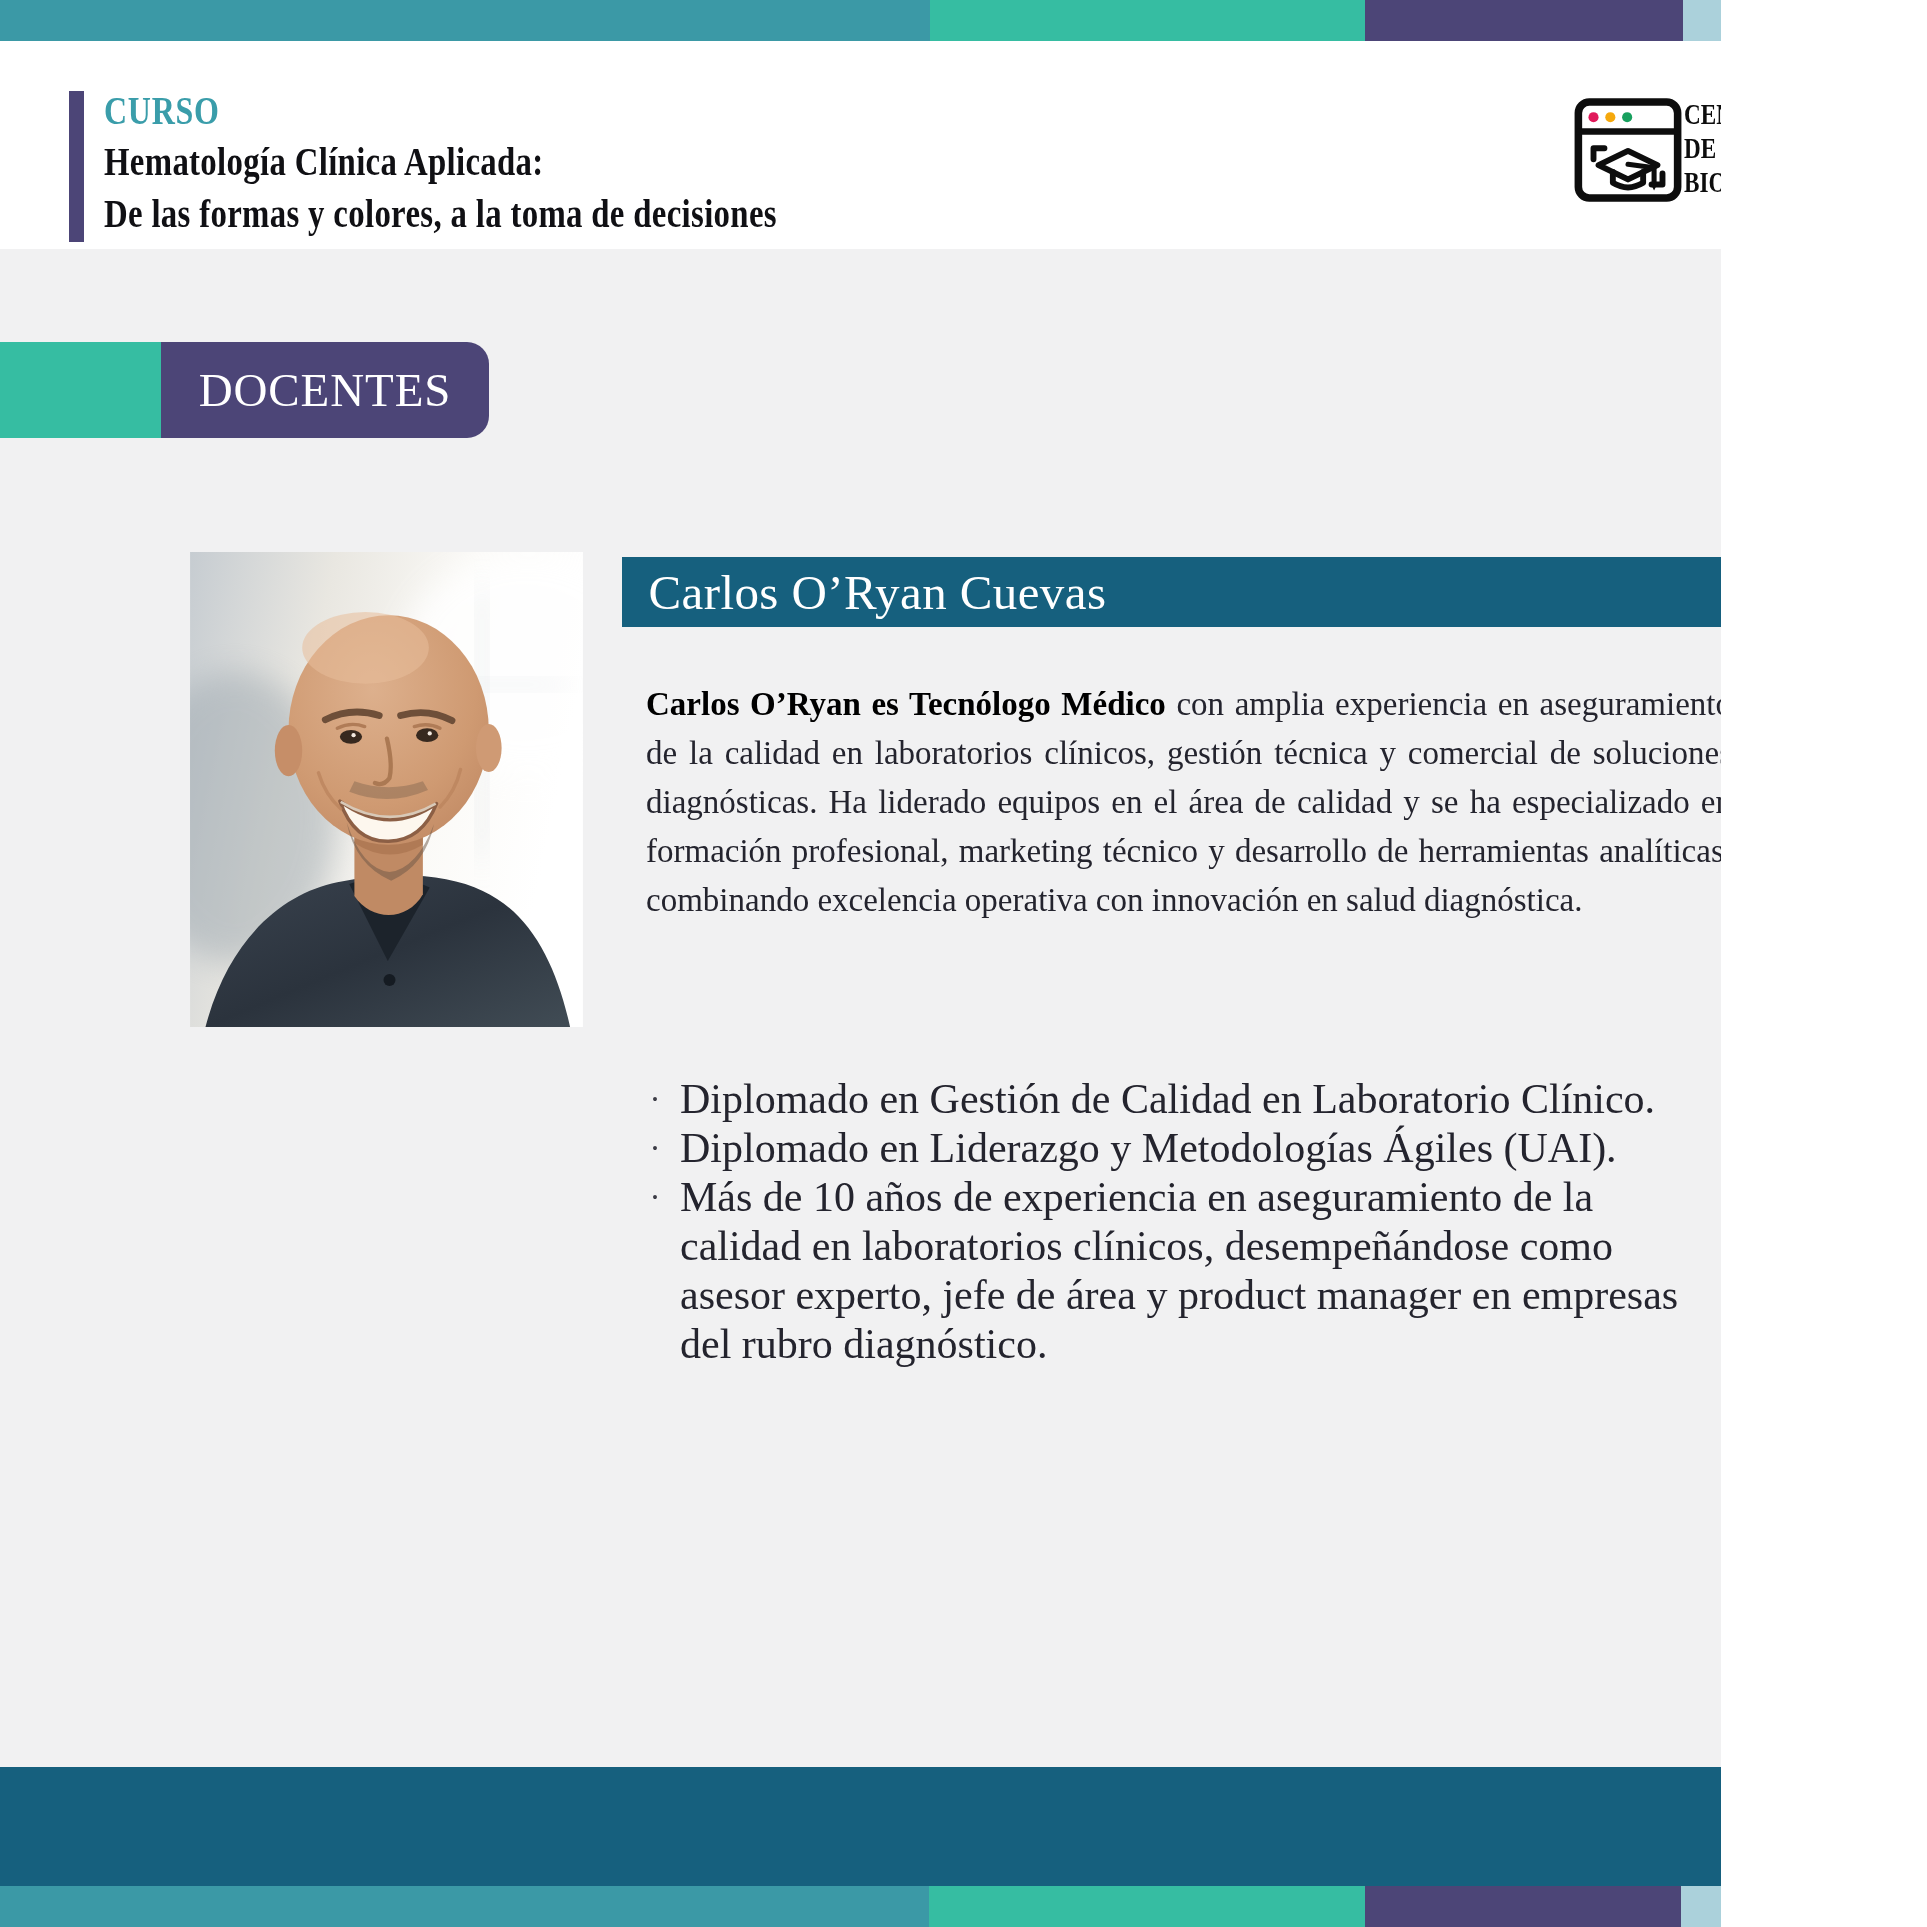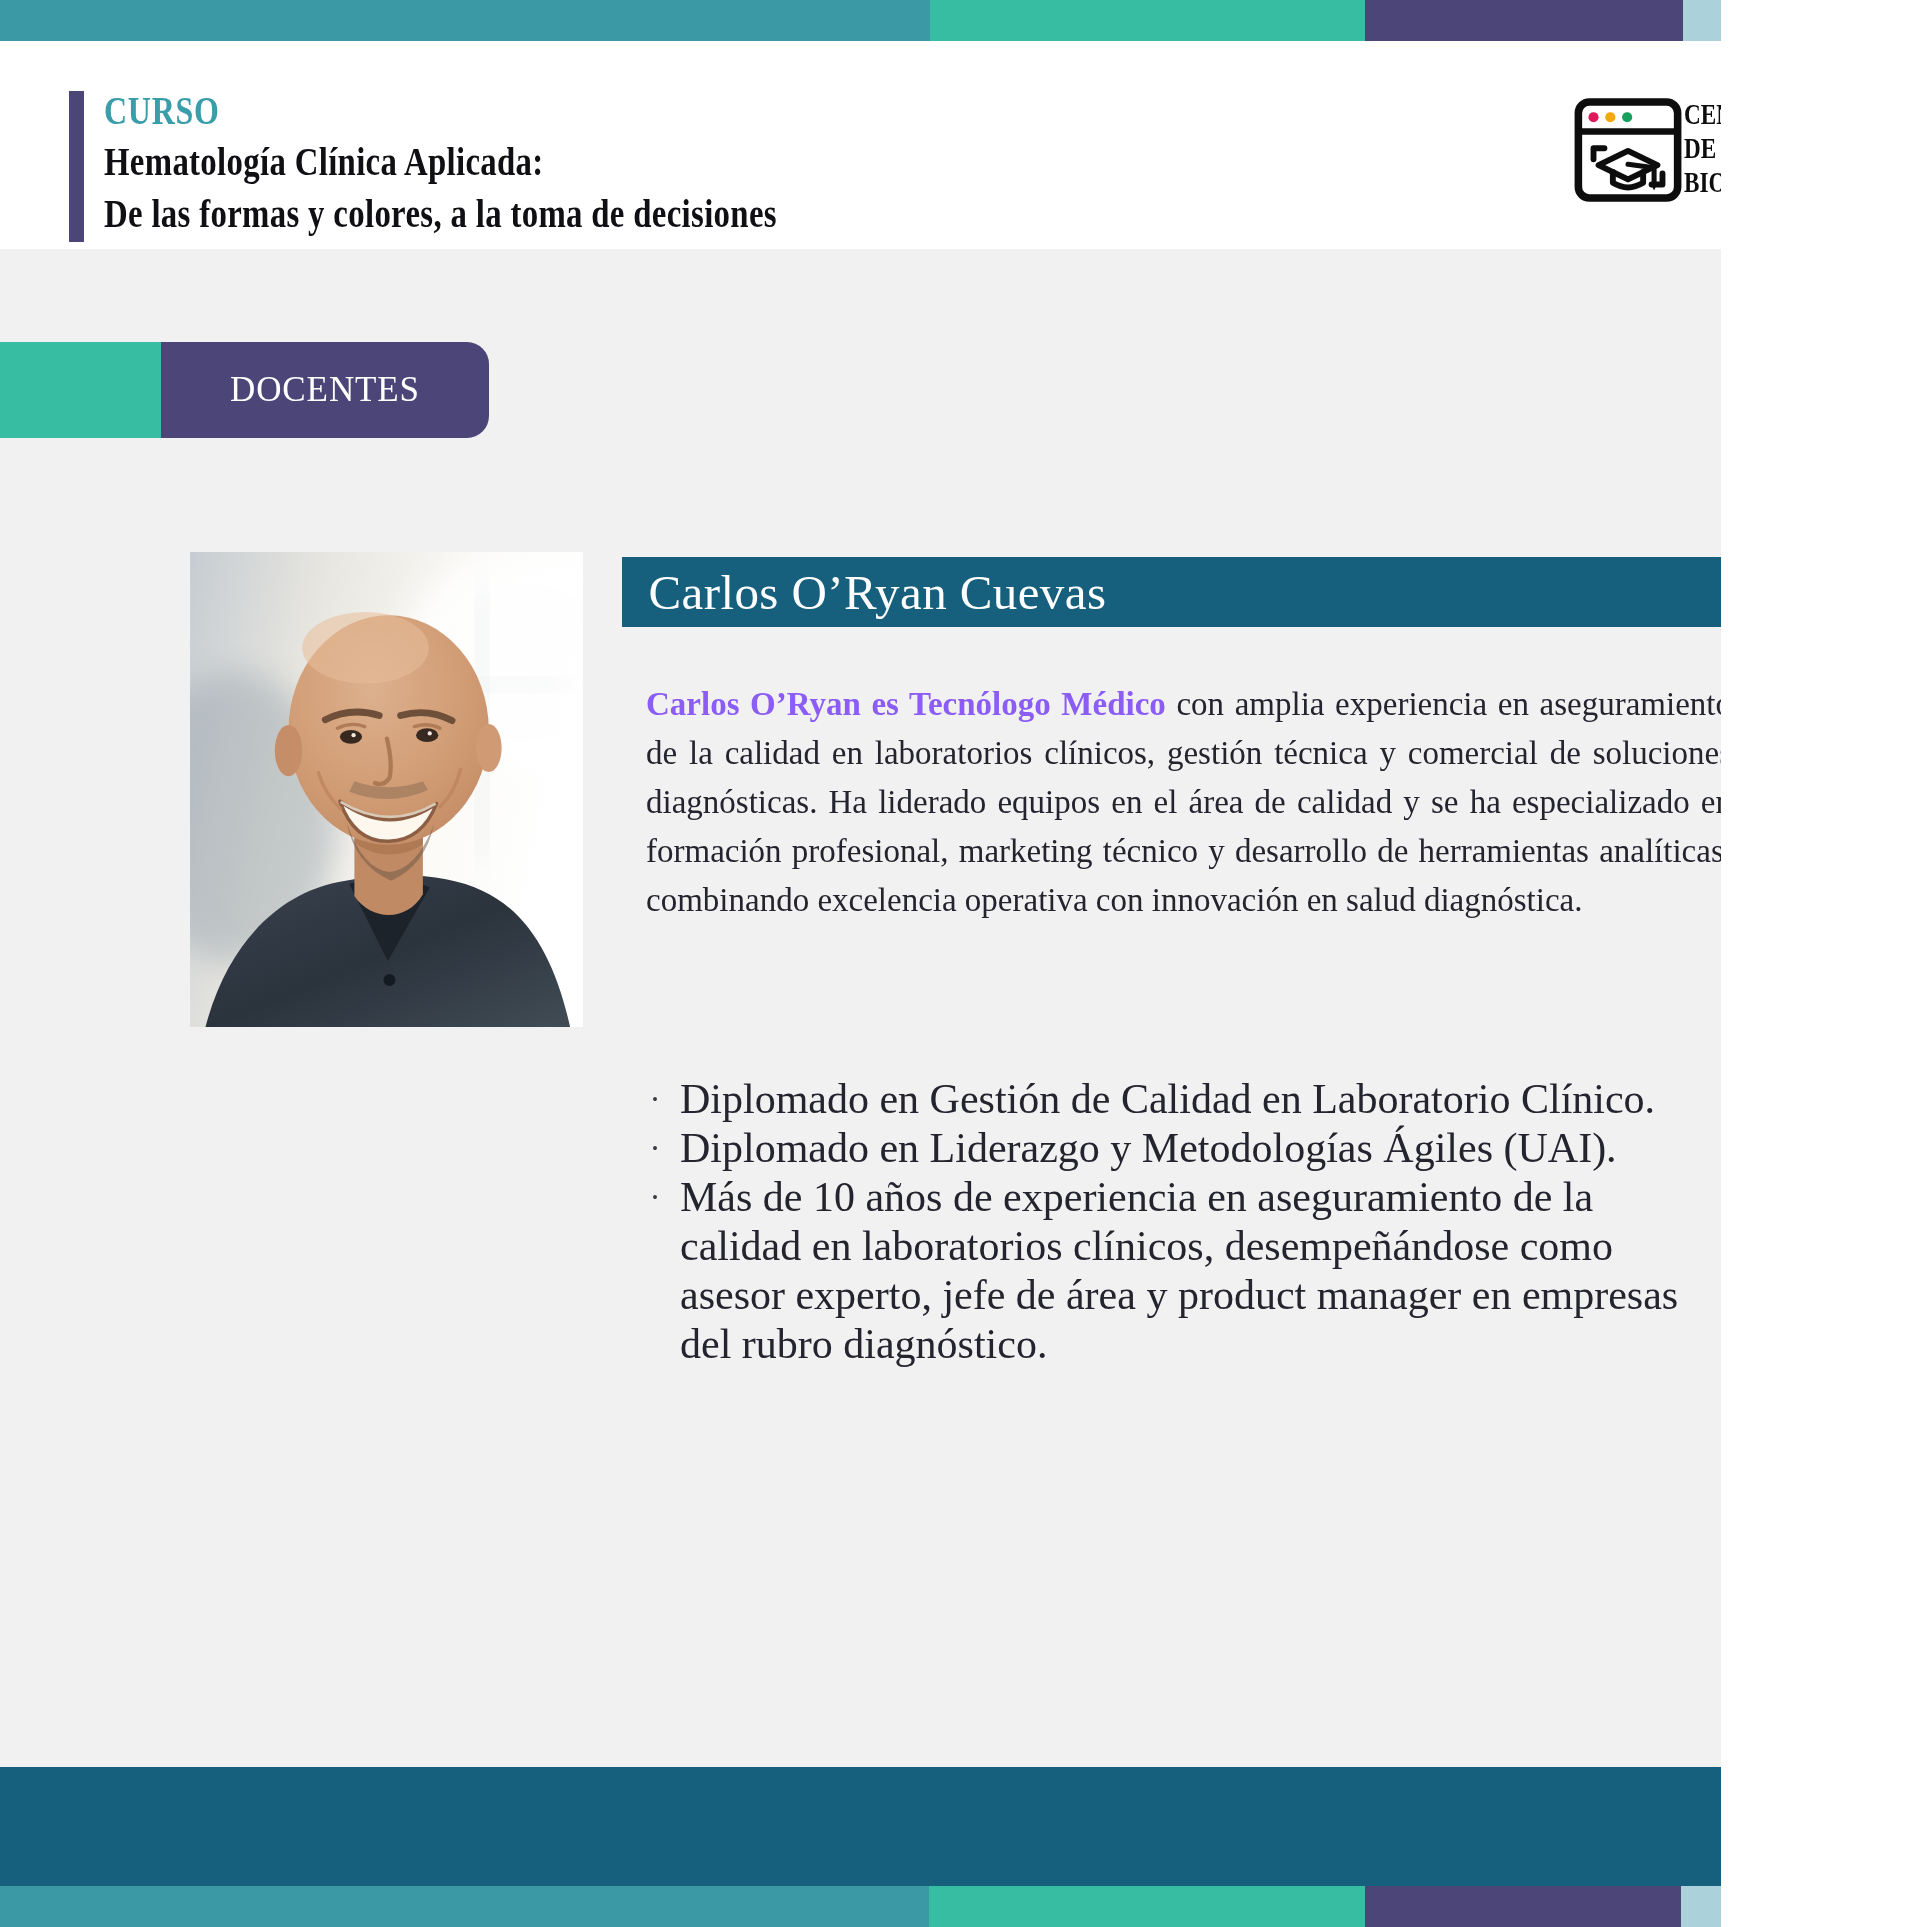--- a/index.html
+++ b/index.html
@@ -32,32 +32,32 @@
   .course-label{font-size:39px;font-weight:bold;letter-spacing:0.9px;line-height:50px;color:var(--course-label-teal);}
   .course-title{font-size:40px;font-weight:bold;line-height:52px;color:#101014;letter-spacing:0.4px;}
   .logo{position:absolute;left:1573px;top:56px;display:flex;align-items:flex-start;gap:1px;}
   .logo-icon{width:110px;height:106px;flex:0 0 auto;}
   .logo-text{font-weight:bold;font-size:29px;line-height:34px;color:#0d0d0d;letter-spacing:0;transform:scaleX(.8);transform-origin:left center;white-space:nowrap;}
   
   .badge{position:absolute;left:0;top:342px;height:96px;display:flex;}
   .badge-green{width:161px;background:var(--green);}
   .badge-purple{width:328px;background:var(--purple);border-radius:0 22px 22px 0;
     display:flex;align-items:center;justify-content:center;}
-  .badge-label{color:#ffffff;font-size:35px;letter-spacing:0.9px;}
+  .badge-label{color:#ffffff;font-size:47px;letter-spacing:0.9px;}
   
   .photo{position:absolute;left:190px;top:552px;width:393px;height:475px;margin:0;}
   .photo svg{display:block;width:100%;height:100%;}
   
   .name-banner{position:absolute;left:622px;top:557px;width:1110px;height:70px;background:var(--dark-blue);
     display:flex;align-items:center;box-sizing:border-box;padding-left:26.5px;}
   .name-banner span{color:#ffffff;font-size:49px;letter-spacing:0.4px;}
   
   .bio{position:absolute;left:646px;top:680px;width:1086px;margin:0;
     font-size:33px;line-height:49px;text-align:justify;color:var(--body-ink);}
-  .bio strong{font-weight:bold;color:#8b5cf6;}
+  .bio strong{font-weight:bold;color:#000000;}
   
   .bullets{position:absolute;left:646px;top:1075px;width:1062px;margin:0;padding:0;list-style:none;}
   .bullets li{position:relative;padding-left:34px;font-size:42px;line-height:49px;color:var(--body-ink);}
   .bullets li::before{content:"\00B7";position:absolute;left:3.4px;top:0;font-size:33px;color:#3c3c46;}
   
   .footer-band{position:absolute;left:0;top:1767px;width:1927px;height:119px;background:var(--dark-blue);}
   .bottombar{position:absolute;left:0;top:1886px;width:1927px;height:41px;display:flex;}
   .bseg-teal{width:929px;background:var(--teal);}
   .bseg-green{width:436px;background:var(--green);}
   .bseg-purple{width:316px;background:var(--purple);}

